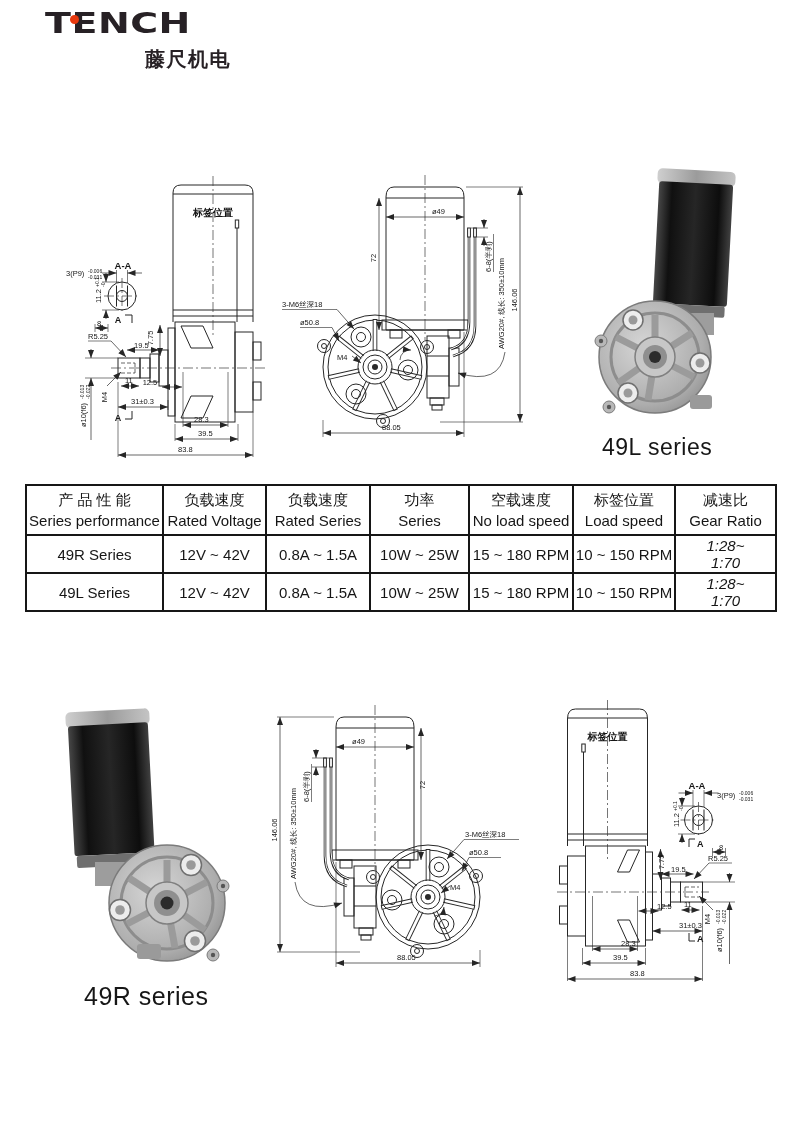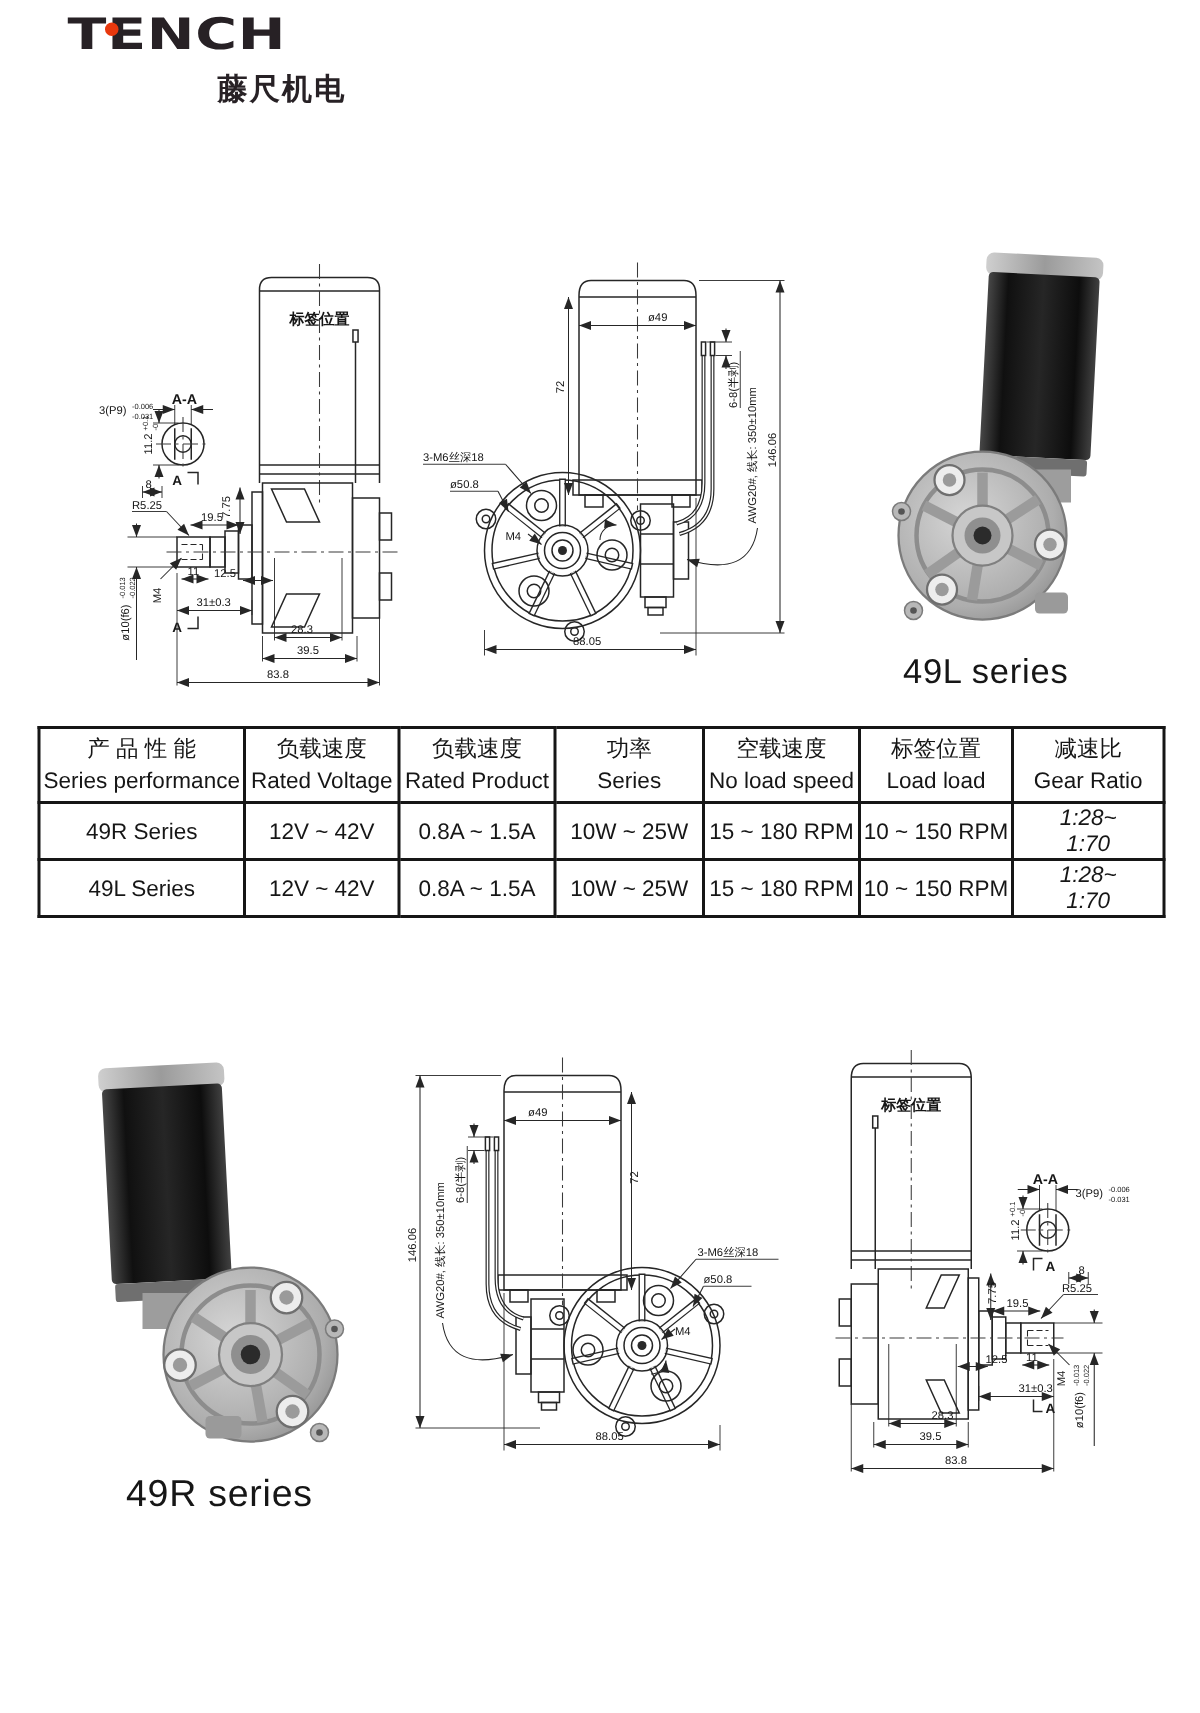--- a/index.html
+++ b/index.html
@@ -346,33 +346,33 @@
       <th>
           <div>产 品 性 能</div>
           <div>Series performance</div>
         </th>
       <th>
           <div>负载速度</div>
           <div>Rated Voltage</div>
         </th>
       <th>
           <div>负载速度</div>
-          <div>Rated Product</div>
+          <div>Rated Series</div>
         </th>
       <th>
           <div>功率</div>
           <div>Series</div>
         </th>
       <th>
           <div>空载速度</div>
           <div>No load speed</div>
         </th>
       <th>
           <div>标签位置</div>
-          <div>Load load</div>
+          <div>Load speed</div>
         </th>
       <th>
           <div>减速比</div>
           <div>Gear Ratio</div>
         </th>
     </tr>
   </thead>
   <tbody>
     <tr>
       <td>49R Series</td>

